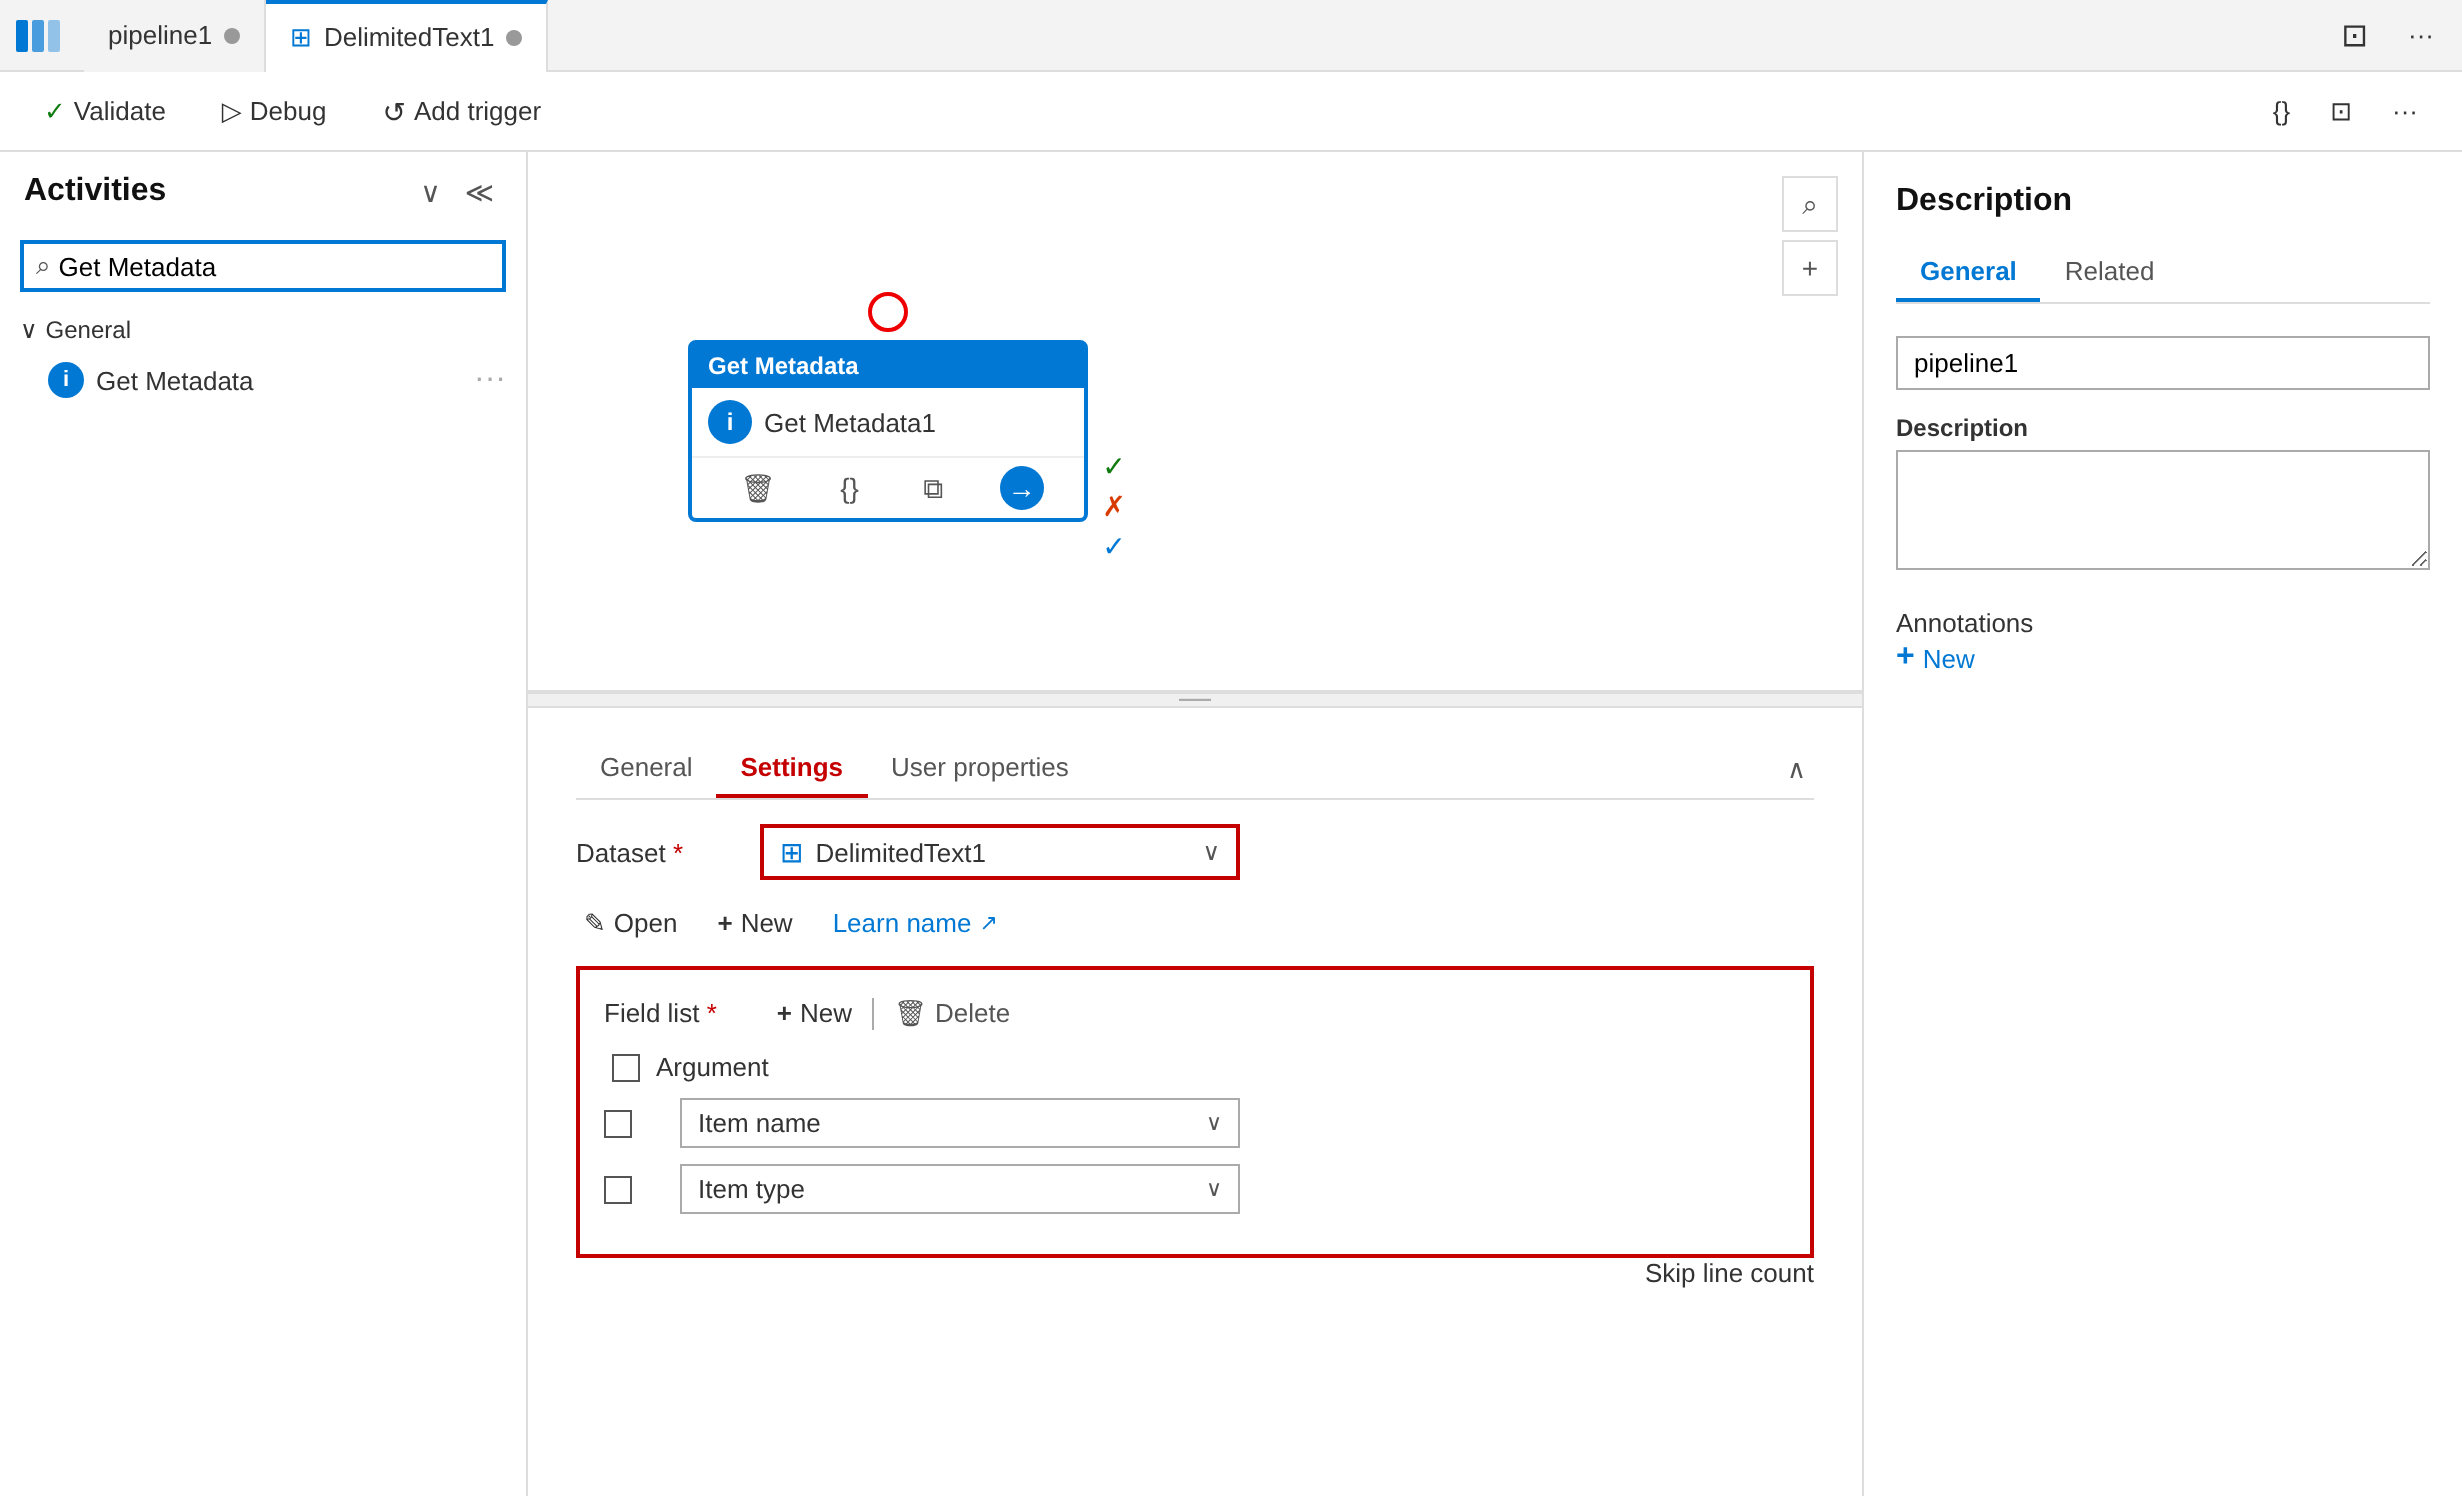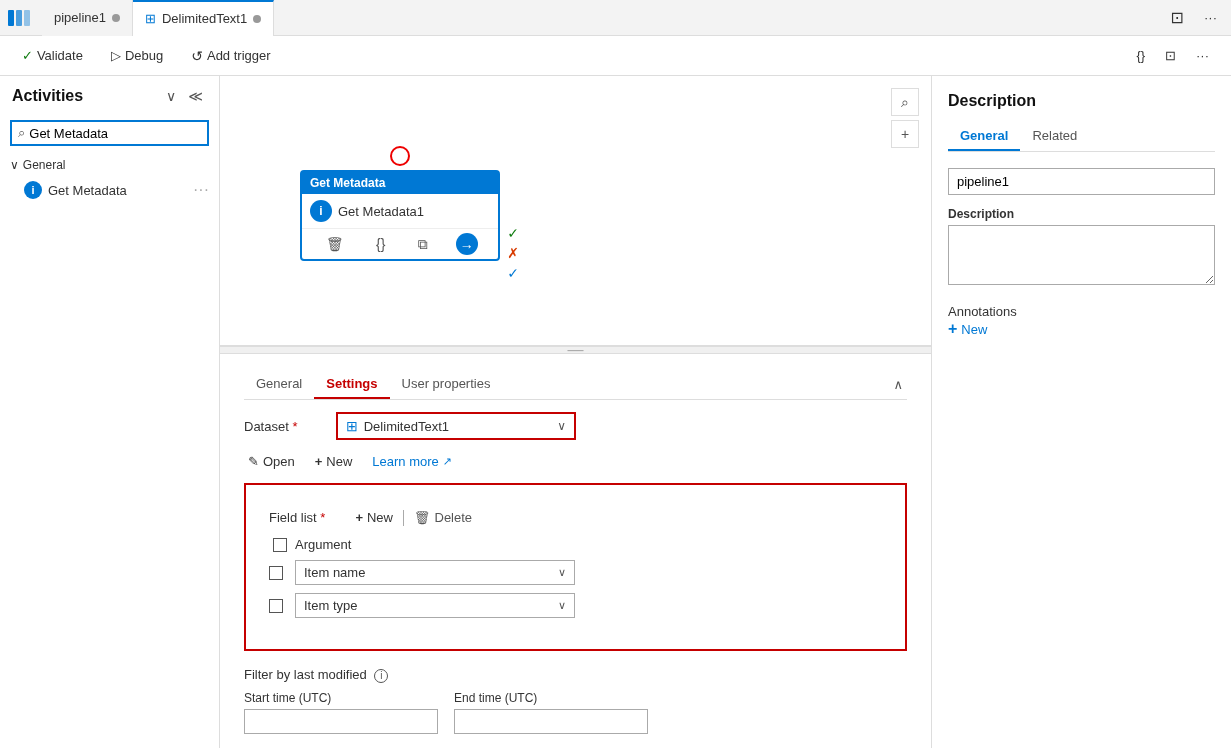--- a/index.html
+++ b/index.html
@@ -79,21 +79,21 @@
     }
 
     
     .main-layout {
       display: flex;
       height: calc(748px - 36px - 40px);
     }
 
     
     .sidebar {
-      width: 220px;
+      width: 264px;
       border-right: 1px solid #ddd;
       display: flex;
       flex-direction: column;
       background: #fff;
       flex-shrink: 0;
     }
     .sidebar-header {
       display: flex;
       align-items: center;
       justify-content: space-between;
@@ -357,22 +357,21 @@
       font-size: 13px;
       background: none;
       border: none;
       padding: 2px 4px;
     }
     .action-btn.link-btn { color: #0078d4; text-decoration: none; }
 
     
     .field-list-container {
       border: 2px solid #c50000;
-      padding: 23px;
-      margin-bottom: 16px;
+      padding: 12px;
     }
     .field-list-header {
       display: flex;
       align-items: center;
       gap: 8px;
       margin-bottom: 10px;
     }
     .field-list-title {
       font-size: 13px;
       font-weight: 500;
@@ -413,21 +412,21 @@
     .fl-checkbox {
       width: 14px; height: 14px;
       border: 1px solid #555;
       background: #fff;
       flex-shrink: 0;
     }
     .fl-arg-label { font-size: 13px; color: #333; font-weight: 500; }
     .fl-row {
       display: flex;
       align-items: center;
-      gap: 12px;
+      gap: 24px;
       margin-bottom: 8px;
     }
     .fl-dropdown {
       display: flex;
       align-items: center;
       border: 1px solid #aaa;
       padding: 4px 8px;
       min-width: 280px;
       background: #fff;
       cursor: pointer;
@@ -687,21 +686,21 @@
       <div class="action-row">
         <button class="action-btn">
           <span>✎</span>
           <span>Open</span>
         </button>
         <button class="action-btn">
           <span style="font-weight:bold;">+</span>
           <span>New</span>
         </button>
         <a class="action-btn link-btn">
-          <span>Learn more</span>
+          <span>Learn name</span>
           <span style="font-size:11px;">↗</span>
         </a>
       </div>
 
       <div class="field-list-container">
         <div class="field-list-header">
           <span class="field-list-title">
             <span>Field list</span>
             <span class="required"> *</span>
           </span>
@@ -730,36 +729,20 @@
         </div>
         <div class="fl-row">
           <div class="fl-checkbox"></div>
           <div class="fl-dropdown">
             <span class="fl-dropdown-text">Item type</span>
             <span class="fl-dropdown-chevron">∨</span>
           </div>
         </div>
       </div>
 
-      <div class="filter-section">
-        <div class="filter-label">
-          <span>Filter by last modified</span>
-          <span class="info-icon">i</span>
-        </div>
-        <div class="filter-row">
-          <div class="filter-col">
-            <span class="filter-col-label">Start time (UTC)</span>
-            <input class="filter-input" type="text" value="" style="">
-          </div>
-          <div class="filter-col">
-            <span class="filter-col-label">End time (UTC)</span>
-            <input class="filter-input" type="text" value="" style="">
-          </div>
-        </div>
-      </div>
 
       <div class="skip-section">
         <div class="filter-label">
           <span>Skip line count</span>
         </div>
 
       </div>
     </div>
   </div>
 

